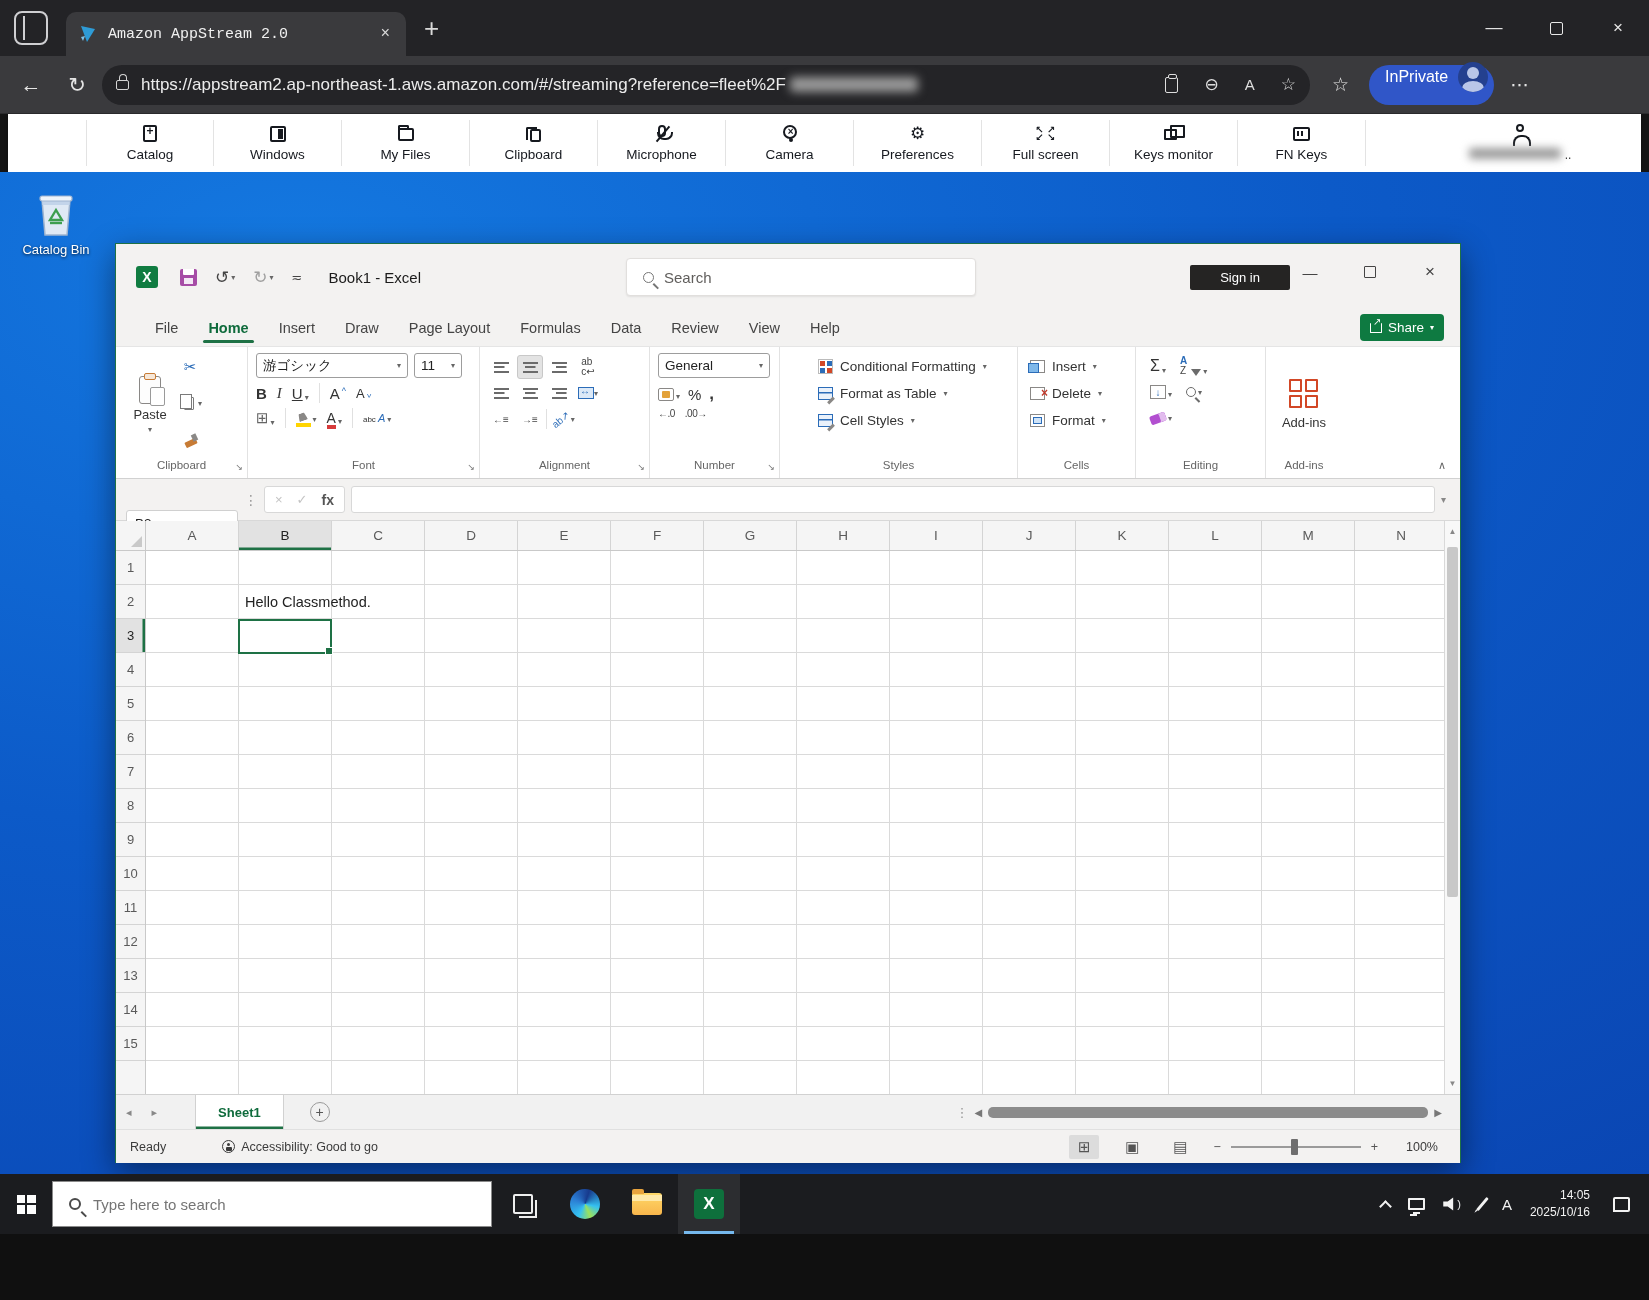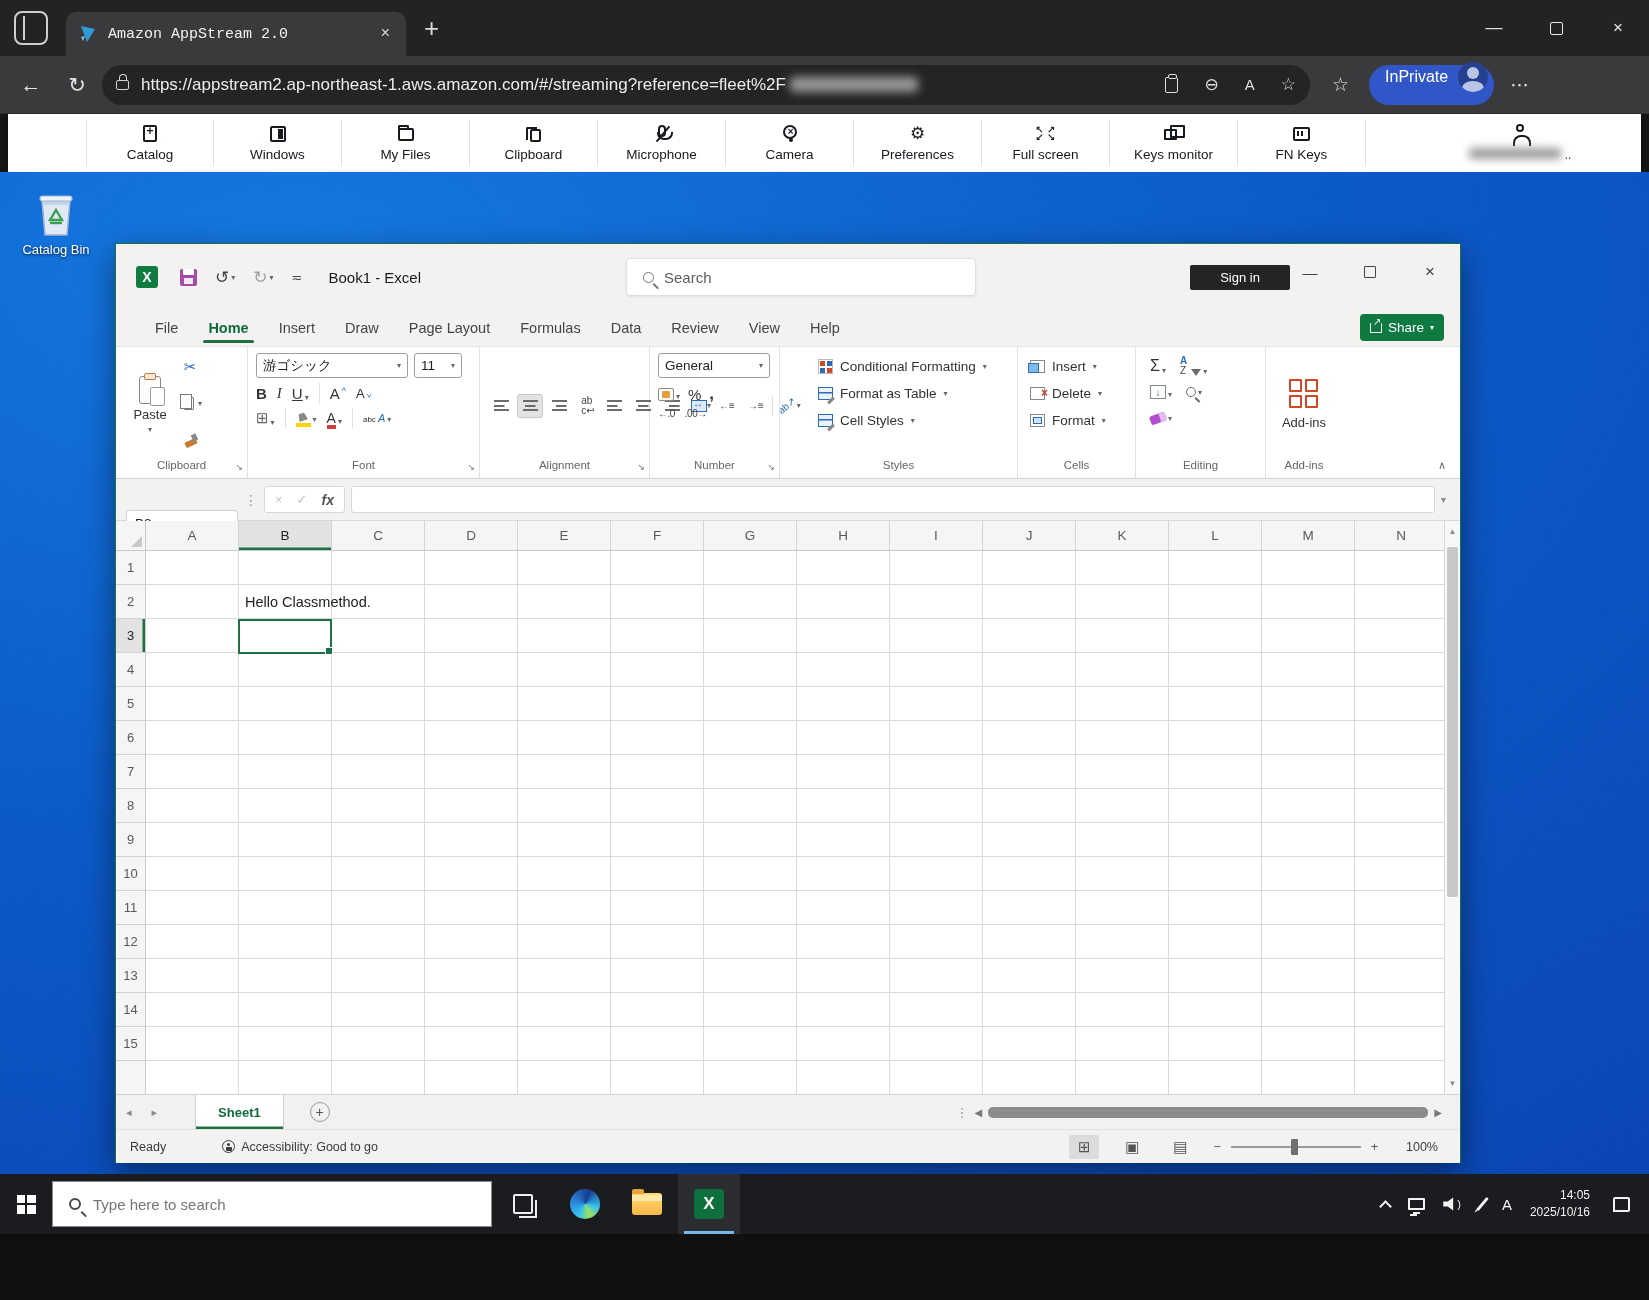--- a/index.html
+++ b/index.html
@@ -171,21 +171,21 @@
   .ic-eraser{width:16px;height:9px;background:#b24fd0;border-radius:2px;transform:rotate(-20deg);box-shadow:inset -6px 0 0 #e2bcee;}
   .ic-addins{width:30px;height:30px;display:grid;grid-template-columns:13px 13px;grid-template-rows:13px 13px;gap:3px;}
   .ic-addins i{border:2px solid #d24726;border-radius:1px;}
   .collapse{position:absolute;right:14px;bottom:6px;color:#666;font-size:11px;}
 
   .fbar{position:absolute;left:0;top:235px;width:100%;height:42px;display:flex;align-items:center;padding:0 10px;gap:6px;background:#f3f2f1;border-bottom:1px solid #d8d8d8;}
   .namebox{width:112px;height:27px;background:#fff;border:1px solid #d0d0d0;border-radius:3px;display:flex;align-items:center;padding:0 8px;font-size:13.5px;color:#222;justify-content:space-between;margin-top:48px;}
   .vdots{color:#9a9a9a;font-size:14px;letter-spacing:0;}
   .fxgrp{height:27px;background:#fff;border:1px solid #d8d8d8;border-radius:3px;display:flex;align-items:center;padding:0 10px;gap:14px;}
   .fxgrp .dis{color:#c3c3c3;font-size:13px;}
-  .fxgrp .fx{font-style:italic;font-weight:bold;color:#555;font-size:14px;}
+  .fxgrp .fx{font-weight:bold;color:#555;font-size:14px;}
   .finput{flex:1;height:27px;background:#fff;border:1px solid #d8d8d8;border-radius:3px;color:#222;font-size:13.5px;padding:0 8px;display:flex;align-items:center;}
   .fexpand{color:#888;font-size:10px;padding-right:4px;}
 
   .grid{position:absolute;left:0;top:277px;width:100%;height:573px;background:#fff;overflow:hidden;}
   .corner{position:absolute;left:0;top:0;width:30px;height:30px;background:#f5f5f5;border-right:1px solid #c9c9c9;border-bottom:1px solid #c9c9c9;}
   .corner::after{content:"";position:absolute;right:3px;bottom:3px;width:0;height:0;border-left:11px solid transparent;border-bottom:11px solid #c9c9c9;}
   .colhead{position:absolute;left:30px;top:0;right:16px;height:30px;display:flex;background:#f5f5f5;border-bottom:1px solid #c9c9c9;}
   .ch{width:93px;flex:0 0 93px;display:flex;align-items:center;justify-content:center;font-size:13.5px;color:#5a5a5a;border-right:1px solid #d4d4d4;}
   .ch.sel{background:#e2e2e2;color:#222;box-shadow:inset 0 -2.5px 0 #1e7145;}
   .rowhead{position:absolute;left:0;top:30px;width:30px;bottom:0;background:#f5f5f5;border-right:1px solid #c9c9c9;}
@@ -504,21 +504,21 @@
                   <span style="font-size:8px;">abc</span>
                   <span style="font-style:italic;color:#2b6cb8;">A</span>
                   <span class="chev">▾</span>
                 </span>
             </div>
           </div>
           <div class="glabel"><span>Font</span><span class="launcher">↘</span></div>
         </div>
 
         <div class="rgroup" style="width:170px;">
-          <div class="body" style="">
+          <div class="body" style="flex-direction:column;">
             <div class="alrow">
               <span class="albtn">
                   <span class="lines l-left"></span>
                 </span>
               <span class="albtn sel">
                   <span class="lines l-mid"></span>
                 </span>
               <span class="albtn">
                   <span class="lines l-right"></span>
                 </span>

